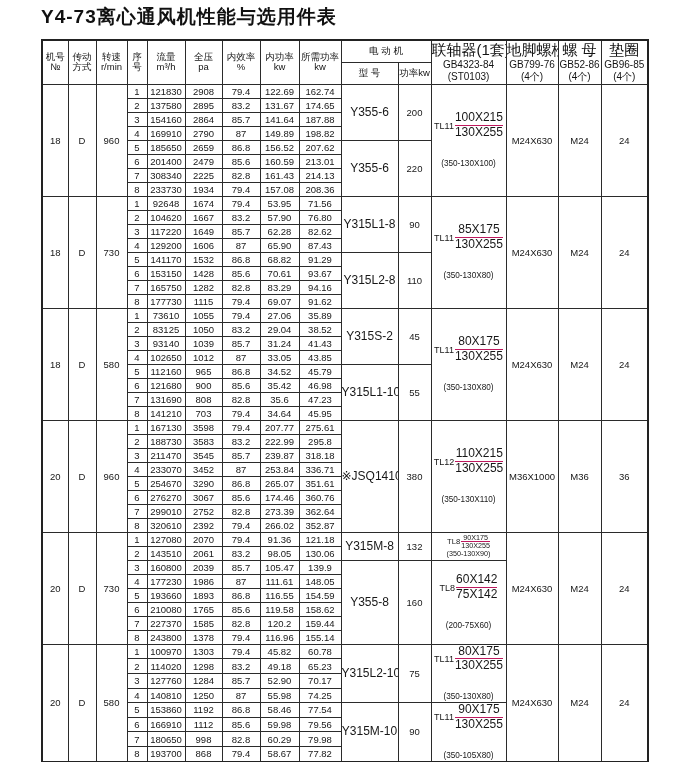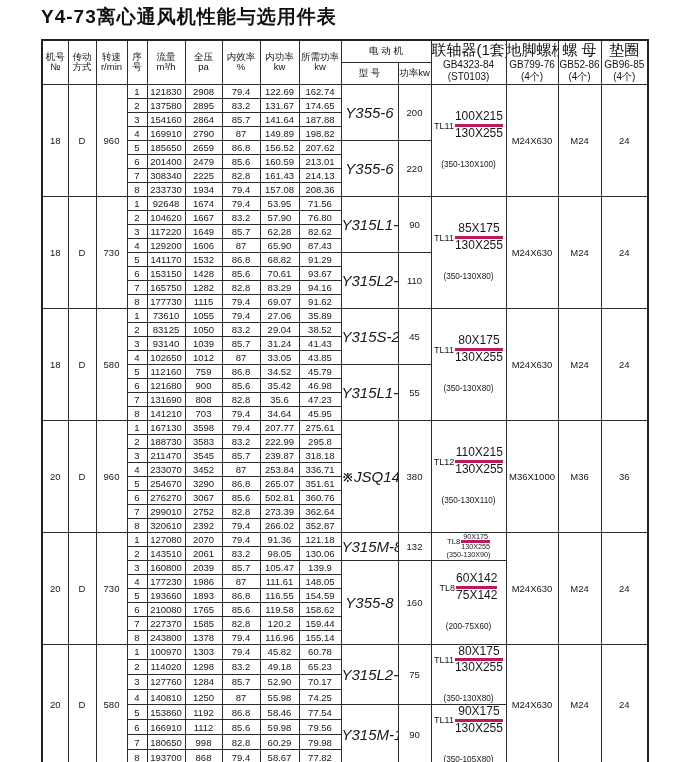--- a/index.html
+++ b/index.html
@@ -20,26 +20,26 @@
     border:1px solid #2b2b2b;text-align:center;vertical-align:middle;
     padding:0;overflow:hidden;white-space:nowrap;
   }
   thead tr{height:21px;}
   thead th{font-weight:normal;font-size:9.5px;line-height:1.12;color:#141414;}
   thead .h2l div{font-size:9.5px;}
   thead .h3l div{font-size:10px;line-height:1.22;}
   thead .h3l div.nm{font-size:15px;}
   tbody td{font-size:9.5px;height:13px;line-height:13px;color:#171717;}
   tbody td.cell-flow{letter-spacing:0;}
-  td.cell-motor-model{font-size:15px;font-style:italic;}
+  td.cell-motor-model{font-size:12px;}
   td.coupling{white-space:nowrap;line-height:normal;height:auto;}
   .cpl-line{display:flex;align-items:center;justify-content:center;gap:1px;}
   .cpl-prefix{font-size:9px;}
   .frac{display:inline-flex;flex-direction:column;font-size:12px;line-height:1.15;}
-  .frac .den{border-top:3px solid #be185d;}
+  .frac .den{border-top:1px solid #be185d;}
   .cpl-note{font-size:8.2px;line-height:1.2;margin-top:19px;}
   td.coupling.compact .cpl-prefix{font-size:7.6px;}
   td.coupling.compact .frac{font-size:7.2px;line-height:1.05;}
   td.coupling.compact .cpl-note{font-size:7.2px;margin-top:0;}
 </style>
 </head>
 <body>
 
 <div class="page">
   <h1 class="title">Y4-73离心通风机性能与选用件表</h1>
@@ -342,21 +342,21 @@
           <td class="cell-seq">4</td>
           <td class="cell-flow">102650</td>
           <td class="cell-pressure">1012</td>
           <td class="cell-efficiency">87</td>
           <td class="cell-inner-power">33.05</td>
           <td class="cell-required-power">43.85</td>
         </tr>
         <tr>
           <td class="cell-seq">5</td>
           <td class="cell-flow">112160</td>
-          <td class="cell-pressure">759</td>
+          <td class="cell-pressure">965</td>
           <td class="cell-efficiency">86.8</td>
           <td class="cell-inner-power">34.52</td>
           <td class="cell-required-power">45.79</td>
           <td rowspan="4" class="cell-motor-model">Y315L1-10</td>
           <td rowspan="4">55</td>
         </tr>
         <tr>
           <td class="cell-seq">6</td>
           <td class="cell-flow">121680</td>
           <td class="cell-pressure">900</td>
@@ -436,21 +436,21 @@
           <td class="cell-pressure">3290</td>
           <td class="cell-efficiency">86.8</td>
           <td class="cell-inner-power">265.07</td>
           <td class="cell-required-power">351.61</td>
         </tr>
         <tr>
           <td class="cell-seq">6</td>
           <td class="cell-flow">276270</td>
           <td class="cell-pressure">3067</td>
           <td class="cell-efficiency">85.6</td>
-          <td class="cell-inner-power">502.81</td>
+          <td class="cell-inner-power">174.46</td>
           <td class="cell-required-power">360.76</td>
         </tr>
         <tr>
           <td class="cell-seq">7</td>
           <td class="cell-flow">299010</td>
           <td class="cell-pressure">2752</td>
           <td class="cell-efficiency">82.8</td>
           <td class="cell-inner-power">273.39</td>
           <td class="cell-required-power">362.64</td>
         </tr>

